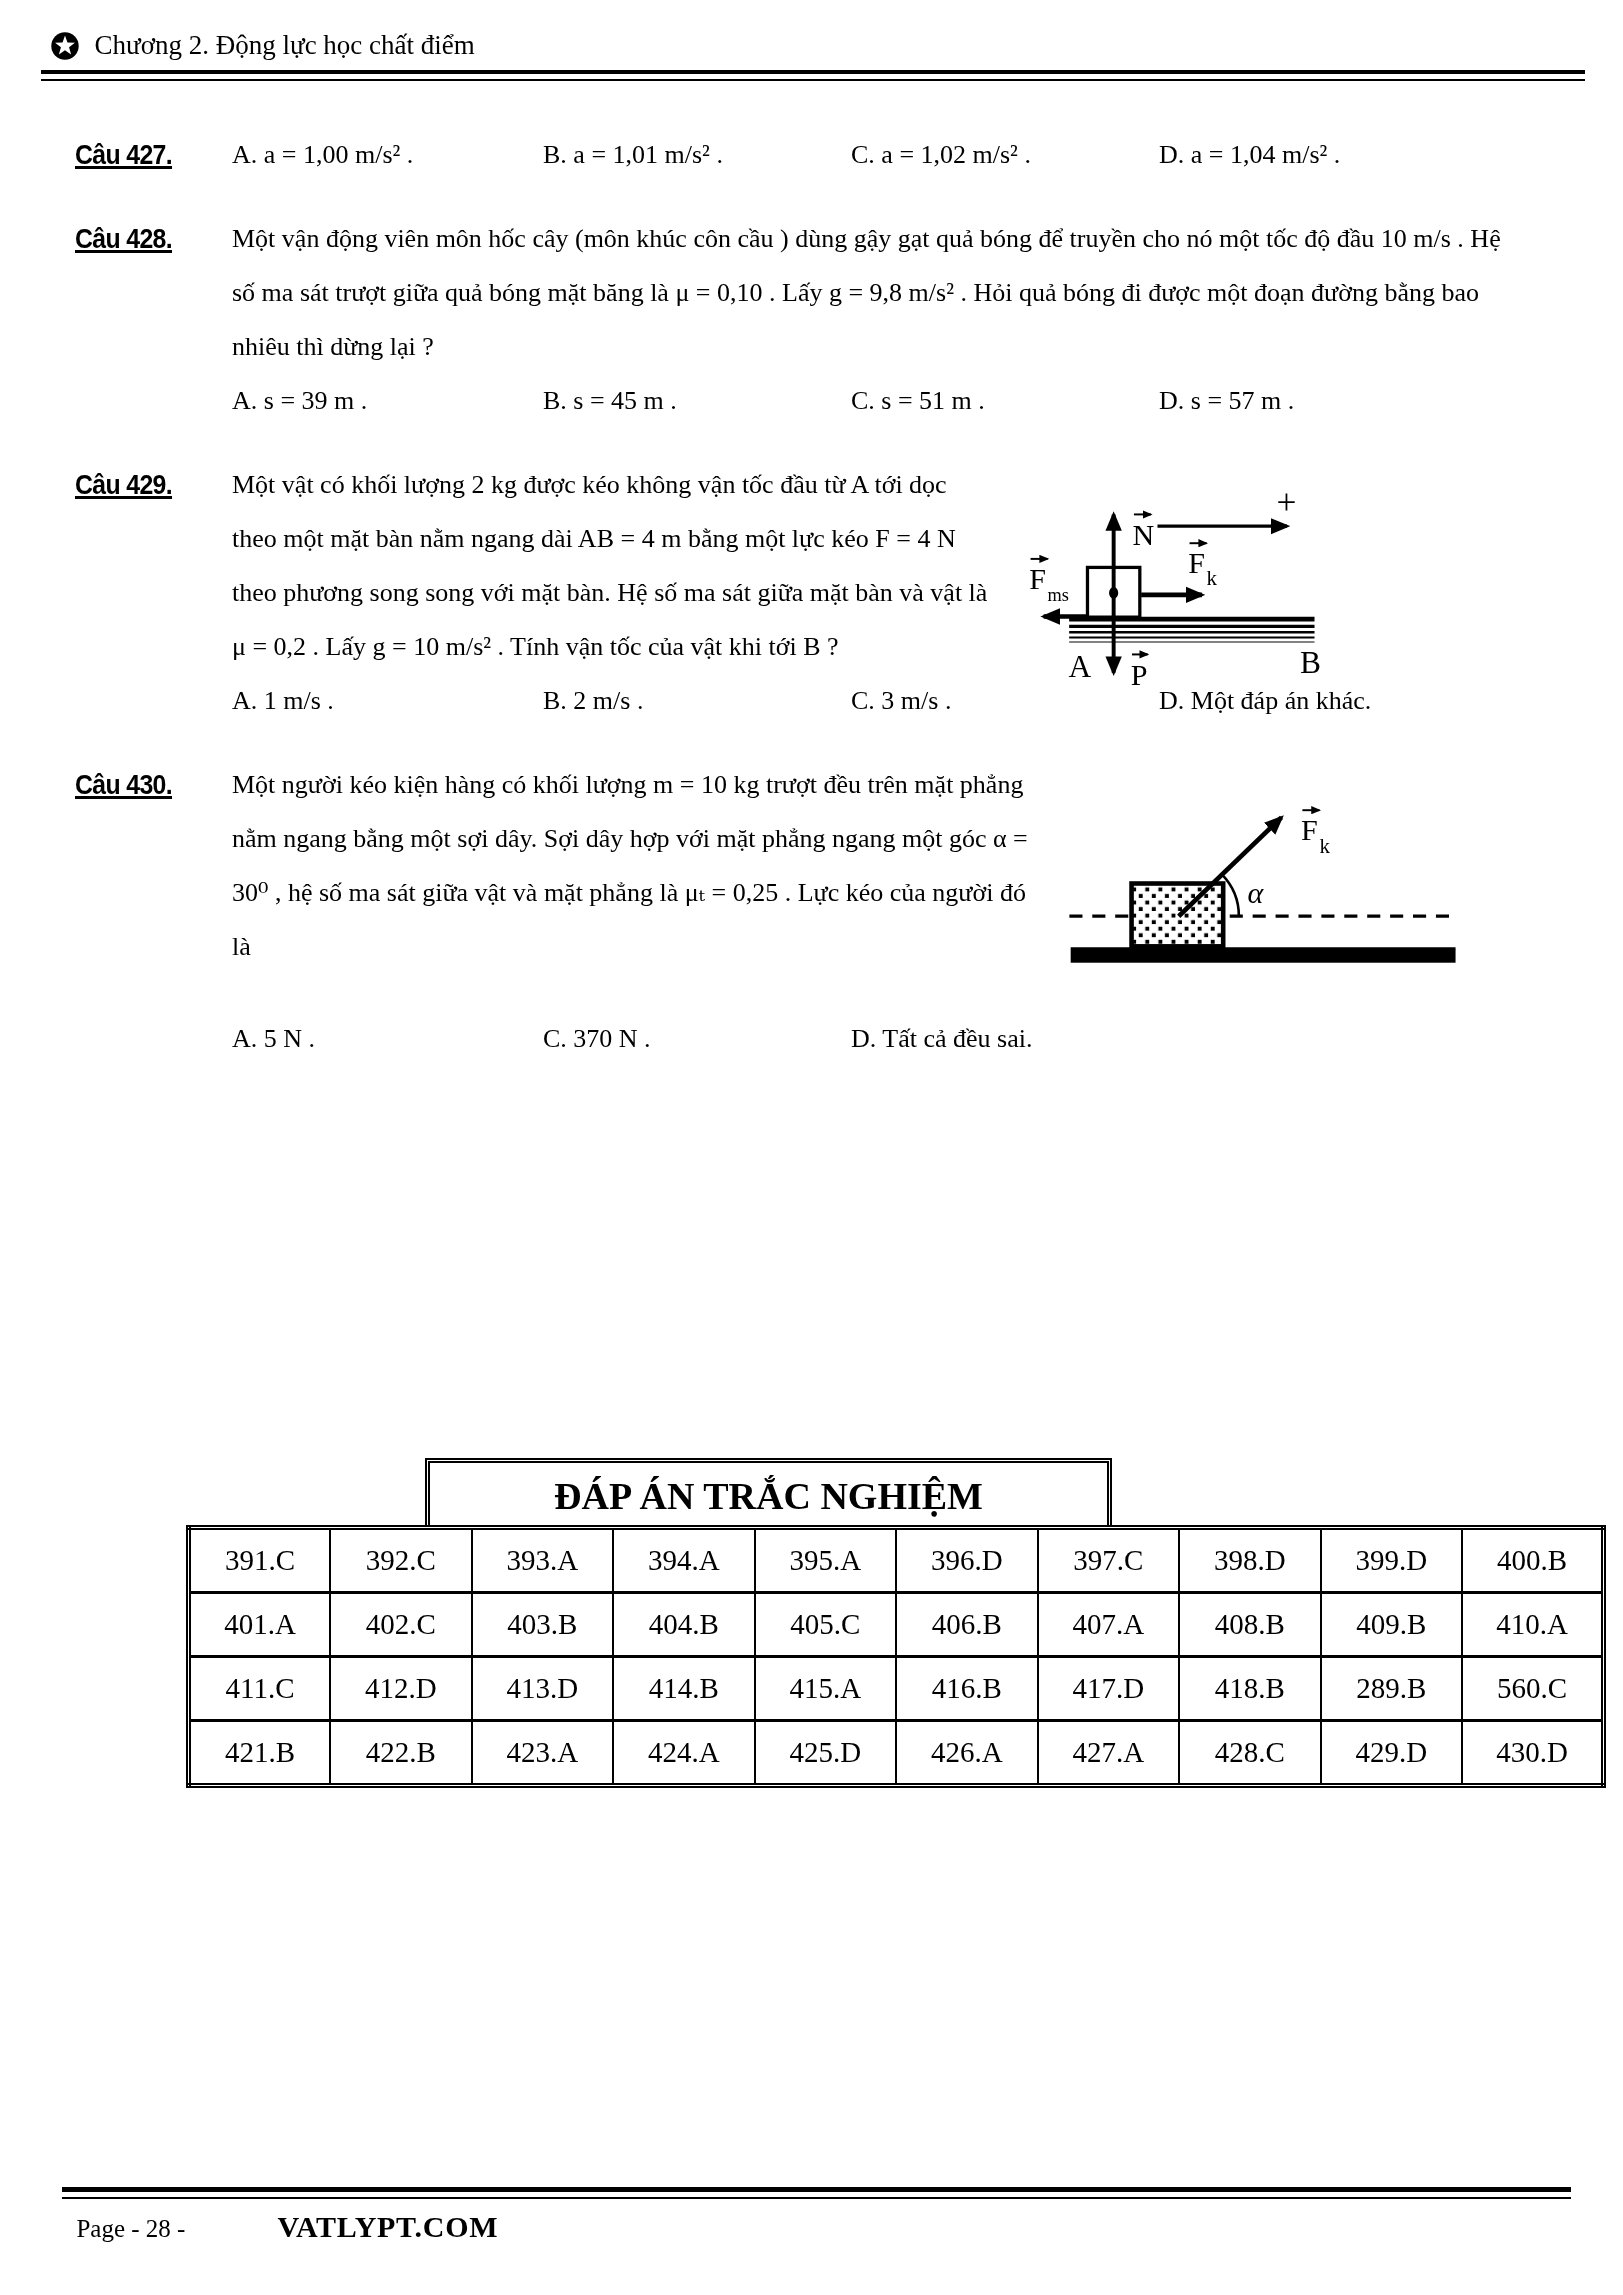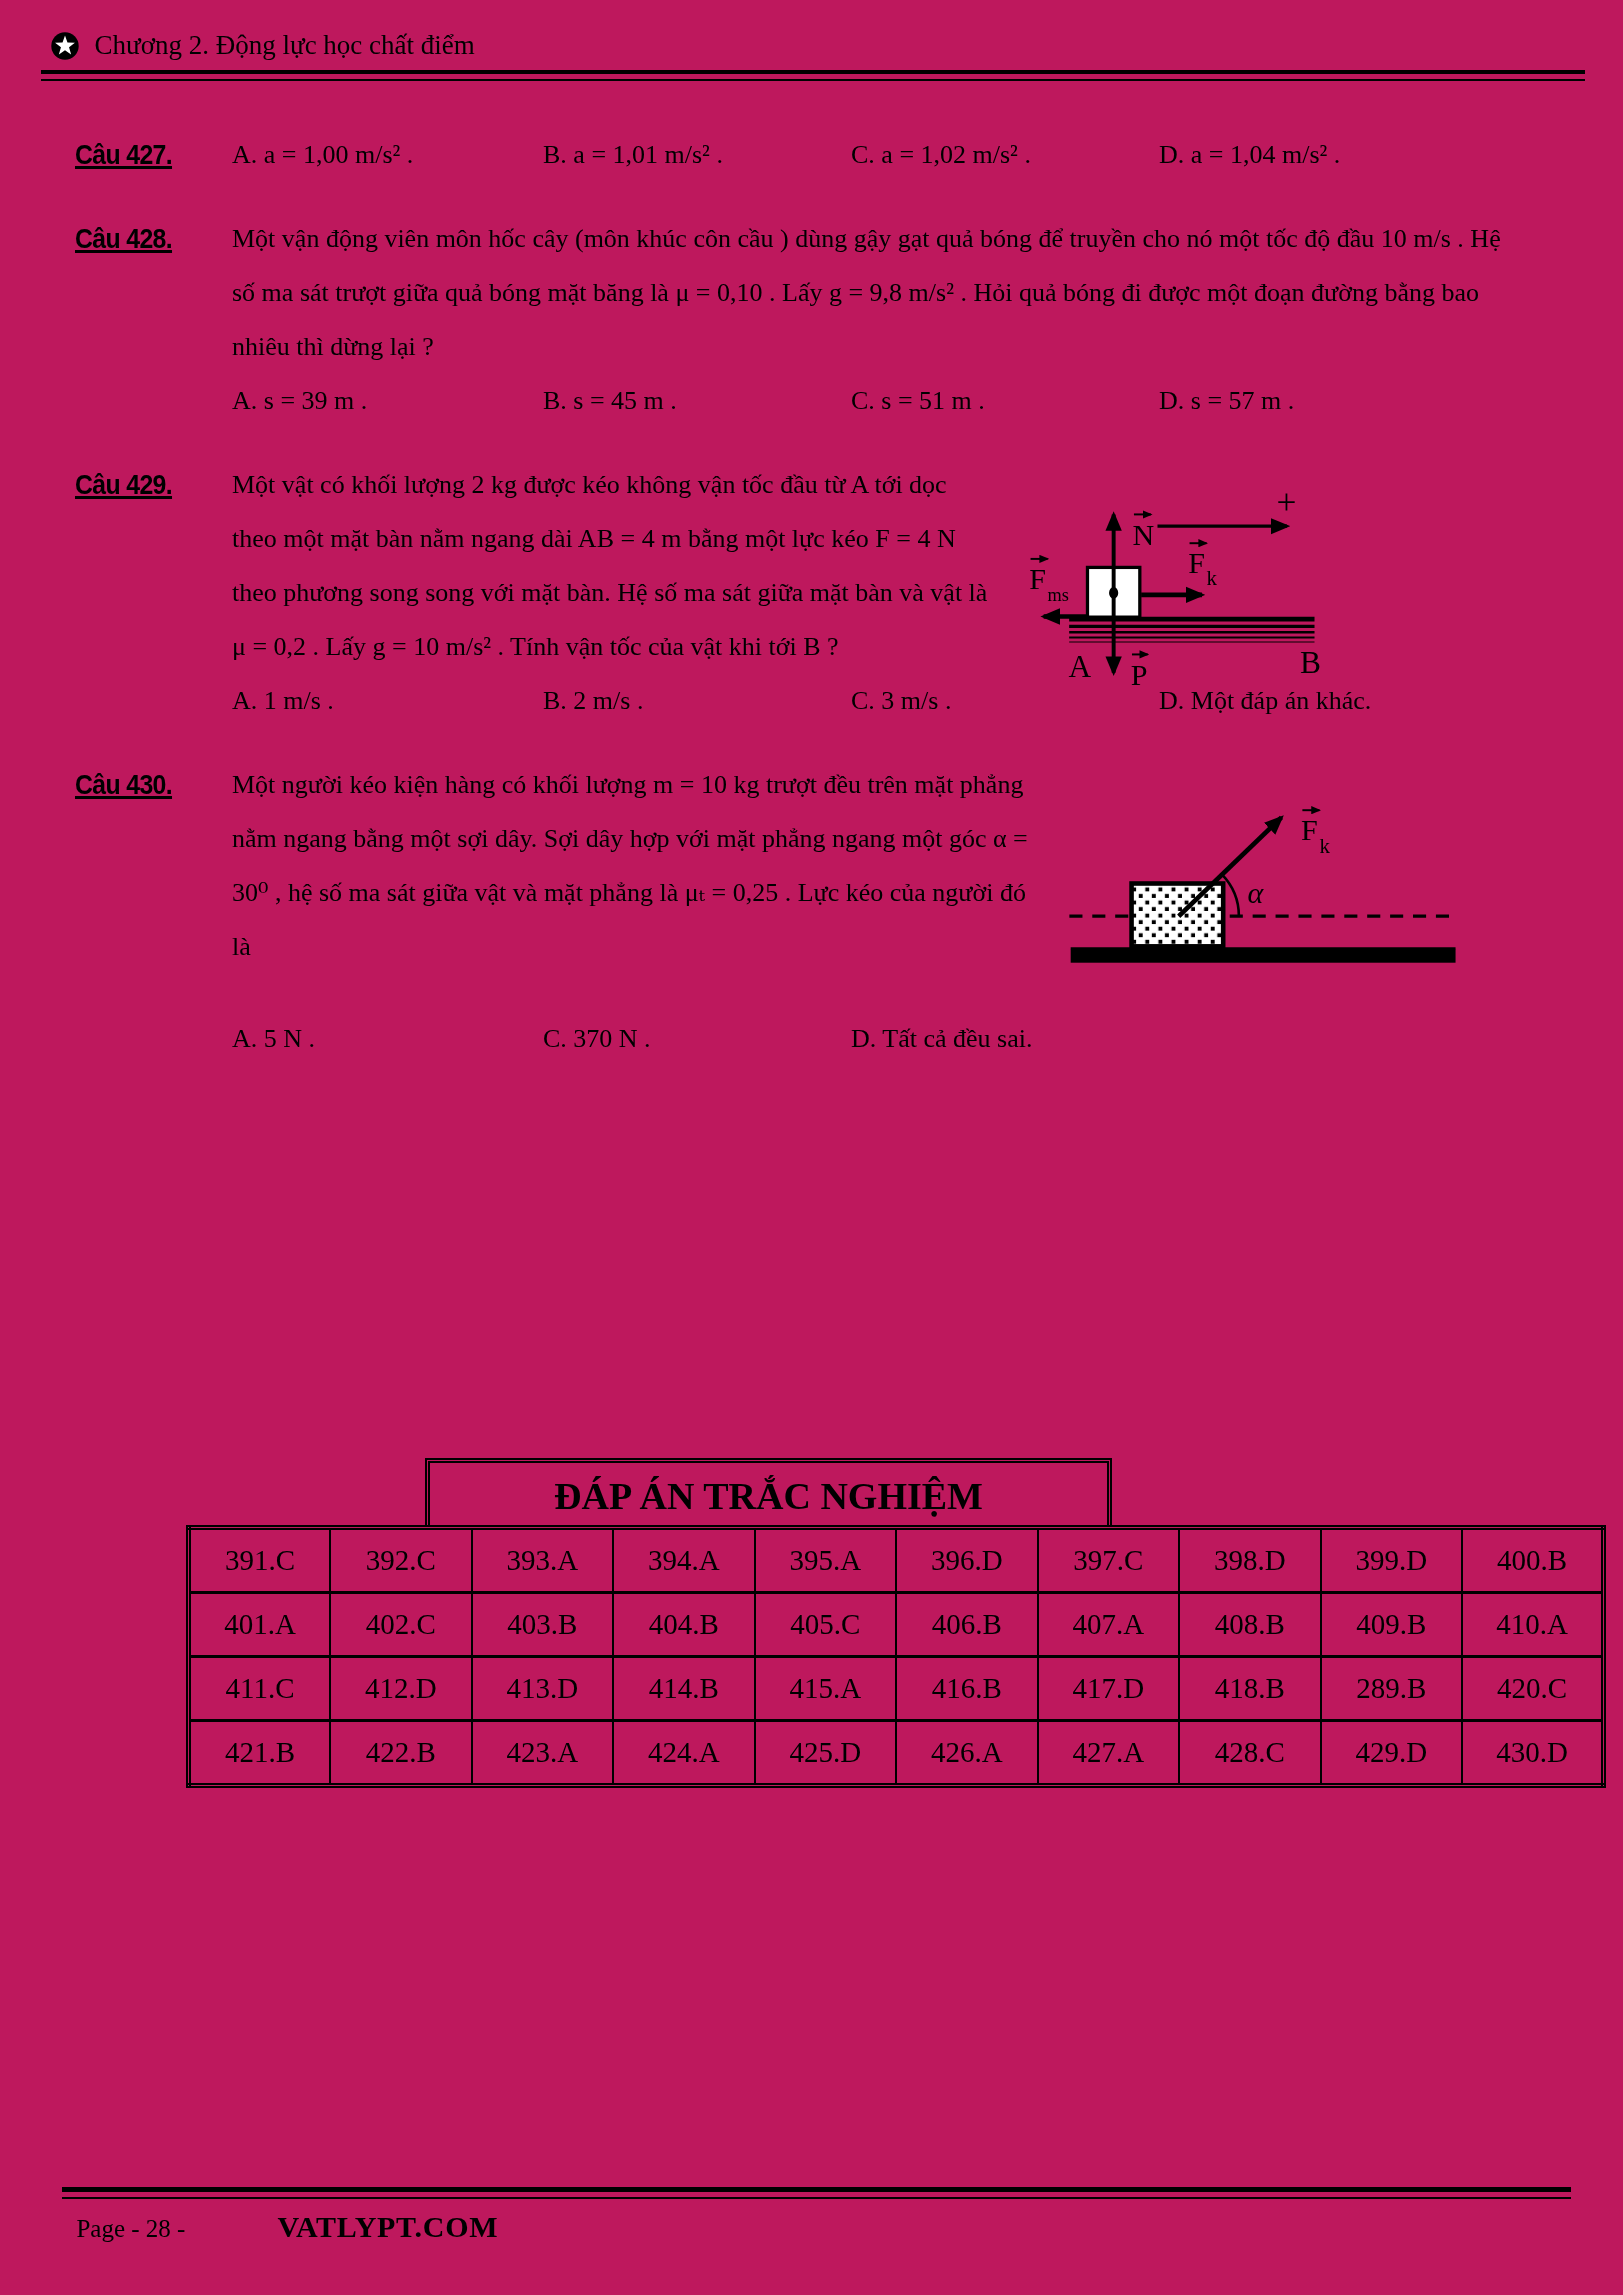--- a/index.html
+++ b/index.html
@@ -1,16 +1,16 @@
 <!DOCTYPE html>
 <html style="font-size:10.5px"><head>
 <meta charset="utf-8">
 <style>
   html,body{margin:0;padding:0;background:#9a9a9a;}
-  .page{position:relative;width:1623px;height:2295px;background:#be185d;color:#000;
+  .page{position:relative;width:1623px;height:2295px;background:#ffffff;color:#000;
         font-family:"Liberation Serif", "DejaVu Serif", serif;overflow:hidden;}
 
   
   .header{position:absolute;top:30px;left:41px;right:38px;}
   .header-row{display:flex;align-items:center;gap:14.4px;padding-left:9.2px;font-size:27px;}
   .header-rule{margin-top:9.2px;height:4.6px;border-top:4.6px solid #000;border-bottom:2px solid #000;}
 
   
   .content{position:absolute;top:128px;left:75px;width:1451px;}
   .question{display:flex;margin-bottom:30px;line-height:54px;}
@@ -235,21 +235,21 @@
       <tr>
         <td>411.C</td>
         <td>412.D</td>
         <td>413.D</td>
         <td>414.B</td>
         <td>415.A</td>
         <td>416.B</td>
         <td>417.D</td>
         <td>418.B</td>
         <td>289.B</td>
-        <td>420.C</td>
+        <td>560.C</td>
       </tr>
       <tr>
         <td>421.B</td>
         <td>422.B</td>
         <td>423.A</td>
         <td>424.A</td>
         <td>425.D</td>
         <td>426.A</td>
         <td>427.A</td>
         <td>428.C</td>

